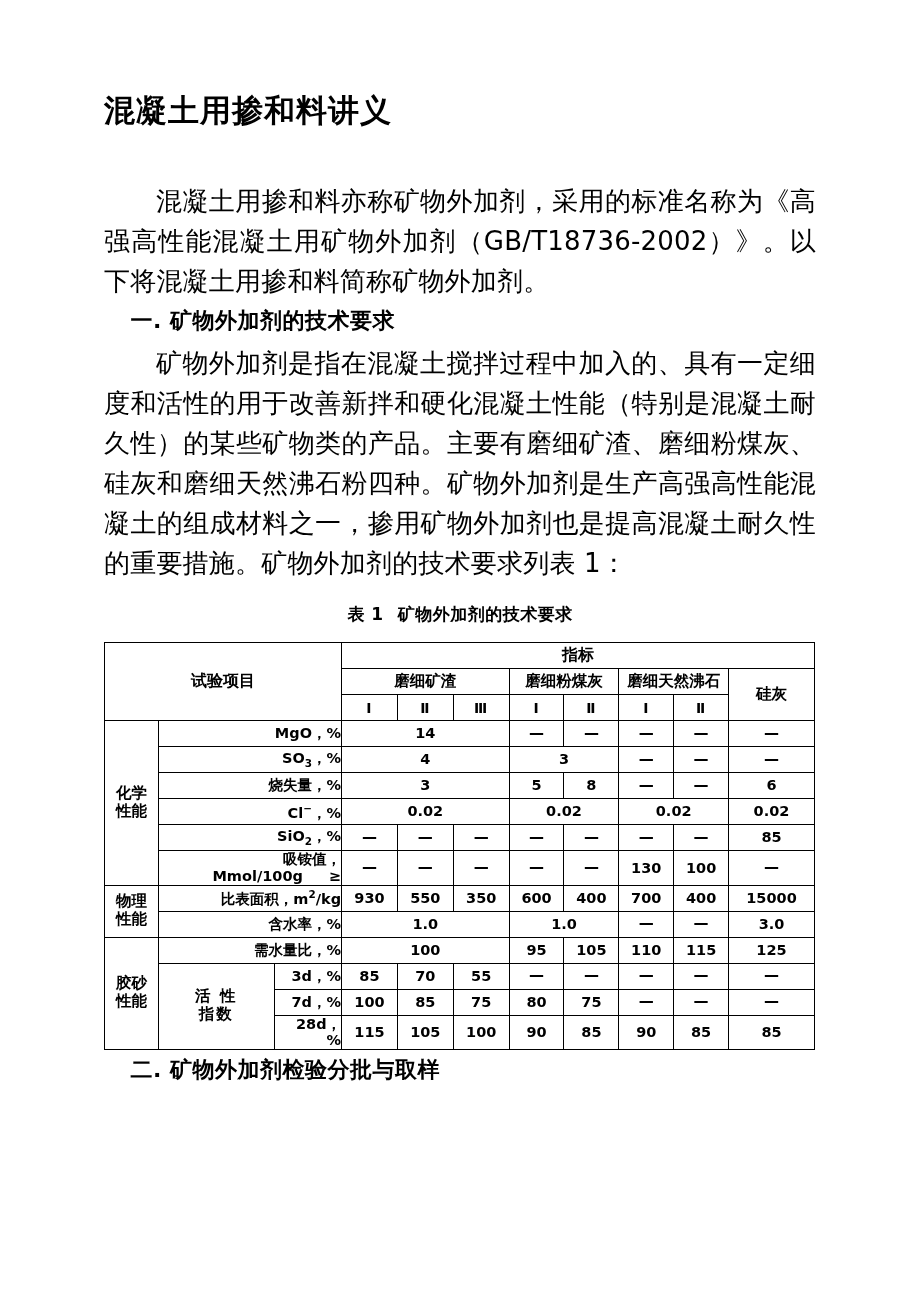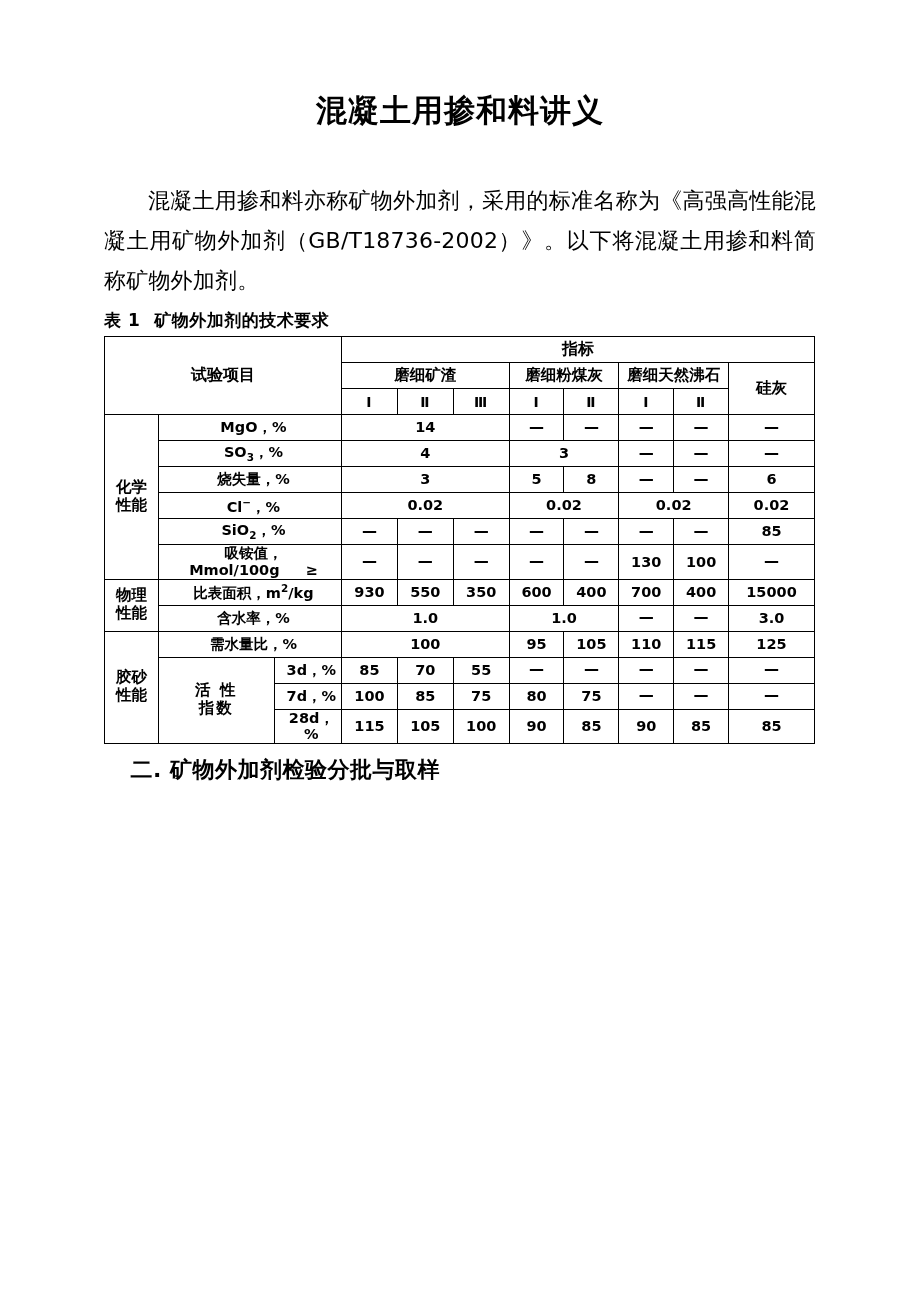--- a/index.html
+++ b/index.html
@@ -23,32 +23,31 @@
   }
   .content {
     position: absolute;
     left: 104px;
     top: 0;
     width: 712px;
   }
 
   
   .doc-title {
-    text-align: center;
     font-size: 31px;
     font-weight: bold;
     letter-spacing: 1px;
     margin: 0;
     padding-top: 92px;
     line-height: 1.2;
   }
 
   
   .para {
-    font-size: 22px;
+    font-size: 26px;
     line-height: 40px;
     text-align: justify;
     text-justify: inter-ideograph;
     margin: 0;
     text-indent: 2em;
     font-weight: 500;
     letter-spacing: 0.2px;
   }
   .para-first { margin-top: 52px; }
   .para-second { margin-top: 2px; }
@@ -56,28 +55,29 @@
 
   
   .section-heading {
     font-size: 22px;
     font-weight: bold;
     line-height: 40px;
     margin: 0;
     text-indent: 1.2em;
     letter-spacing: 0.5px;
   }
-  .heading-2 { margin-top: 6px; }
+  .heading-2 { }
   .heading-3 { margin-top: 6px; }
 
   
   .table-caption {
+    text-align: center;
     font-size: 17px;
     font-weight: bold;
-    margin: 0;
+    margin: 12px;
     padding-top: 8px;
     padding-bottom: 4px;
     letter-spacing: 0.5px;
   }
   .caption-num { margin-right: 14px; }
 
   
   .spec-table {
     border-collapse: collapse;
     width: 711px;
@@ -89,21 +89,21 @@
   .spec-table td {
     border: 1px solid #000000;
     padding: 0;
     text-align: center;
     vertical-align: middle;
     height: 25px;
     line-height: 1.15;
     font-weight: bold;
   }
   .spec-table .lbl {
-    text-align: center;
+    text-align: right;
     padding-left: 7px;
     margin-top: 28px;
   }
   .grp-label {
     font-size: 15.5px;
     line-height: 1.25;
   }
   .hdr-main { font-size: 16px; margin-top: 6px; }
   .hdr-sub  { font-size: 15.5px; }
   .roman    { font-size: 14px; letter-spacing: 1px; }
@@ -128,21 +128,23 @@
 </head>
 <body>
 
 <div class="page">
   <div class="content">
 
     <h1 class="doc-title">混凝土用掺和料讲义</h1>
 
     <p class="para para-first">混凝土用掺和料亦称矿物外加剂，采用的标准名称为《高强高性能混凝土用矿物外加剂（GB/T18736-2002）》。以下将混凝土用掺和料简称矿物外加剂。</p>
 
-
+    <h2 class="section-heading">一. 矿物外加剂的技术要求</h2>
+
+    <p class="para para-second">矿物外加剂是指在混凝土搅拌过程中加入的、具有一定细度和活性的用于改善新拌和硬化混凝土性能（特别是混凝土耐久性）的某些矿物类的产品。主要有磨细矿渣、磨细粉煤灰、硅灰和磨细天然沸石粉四种。矿物外加剂是生产高强高性能混凝土的组成材料之一，掺用矿物外加剂也是提高混凝土耐久性的重要措施。矿物外加剂的技术要求列表 1：</p>
 
     <div class="table-caption">
       <span class="caption-num">表 1</span><span>矿物外加剂的技术要求</span>
     </div>
 
     <table class="spec-table">
       <colgroup>
         <col class="c-grp">
           <col class="c-item">
           <col class="c-sub">

